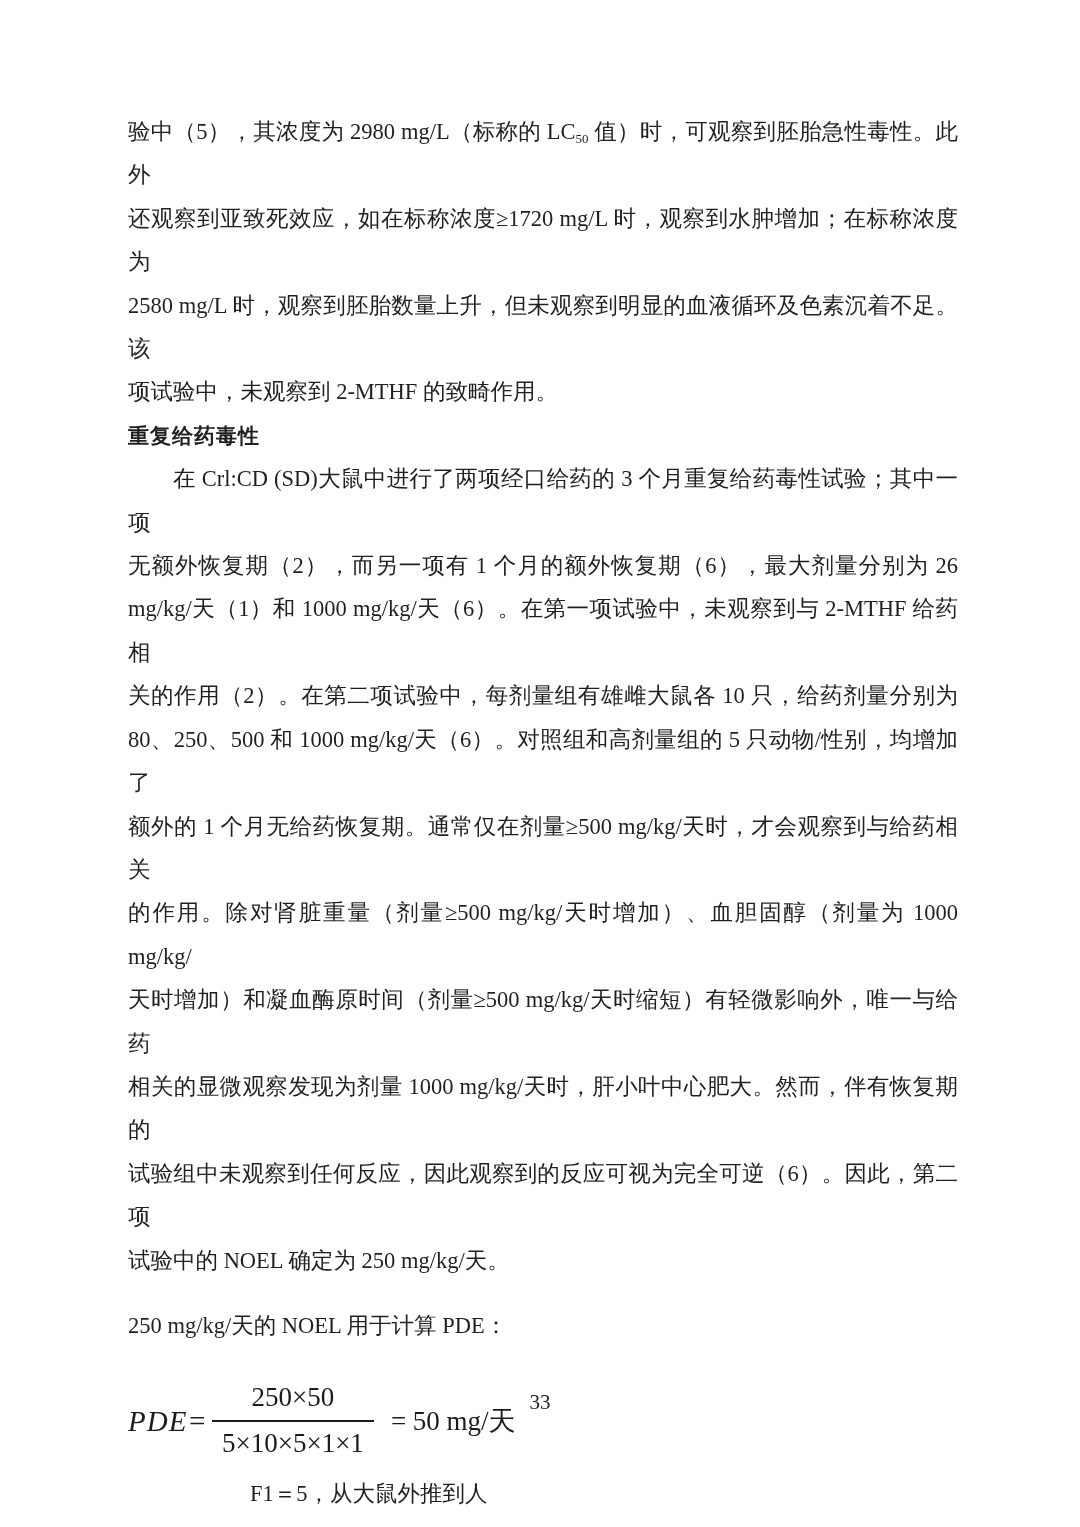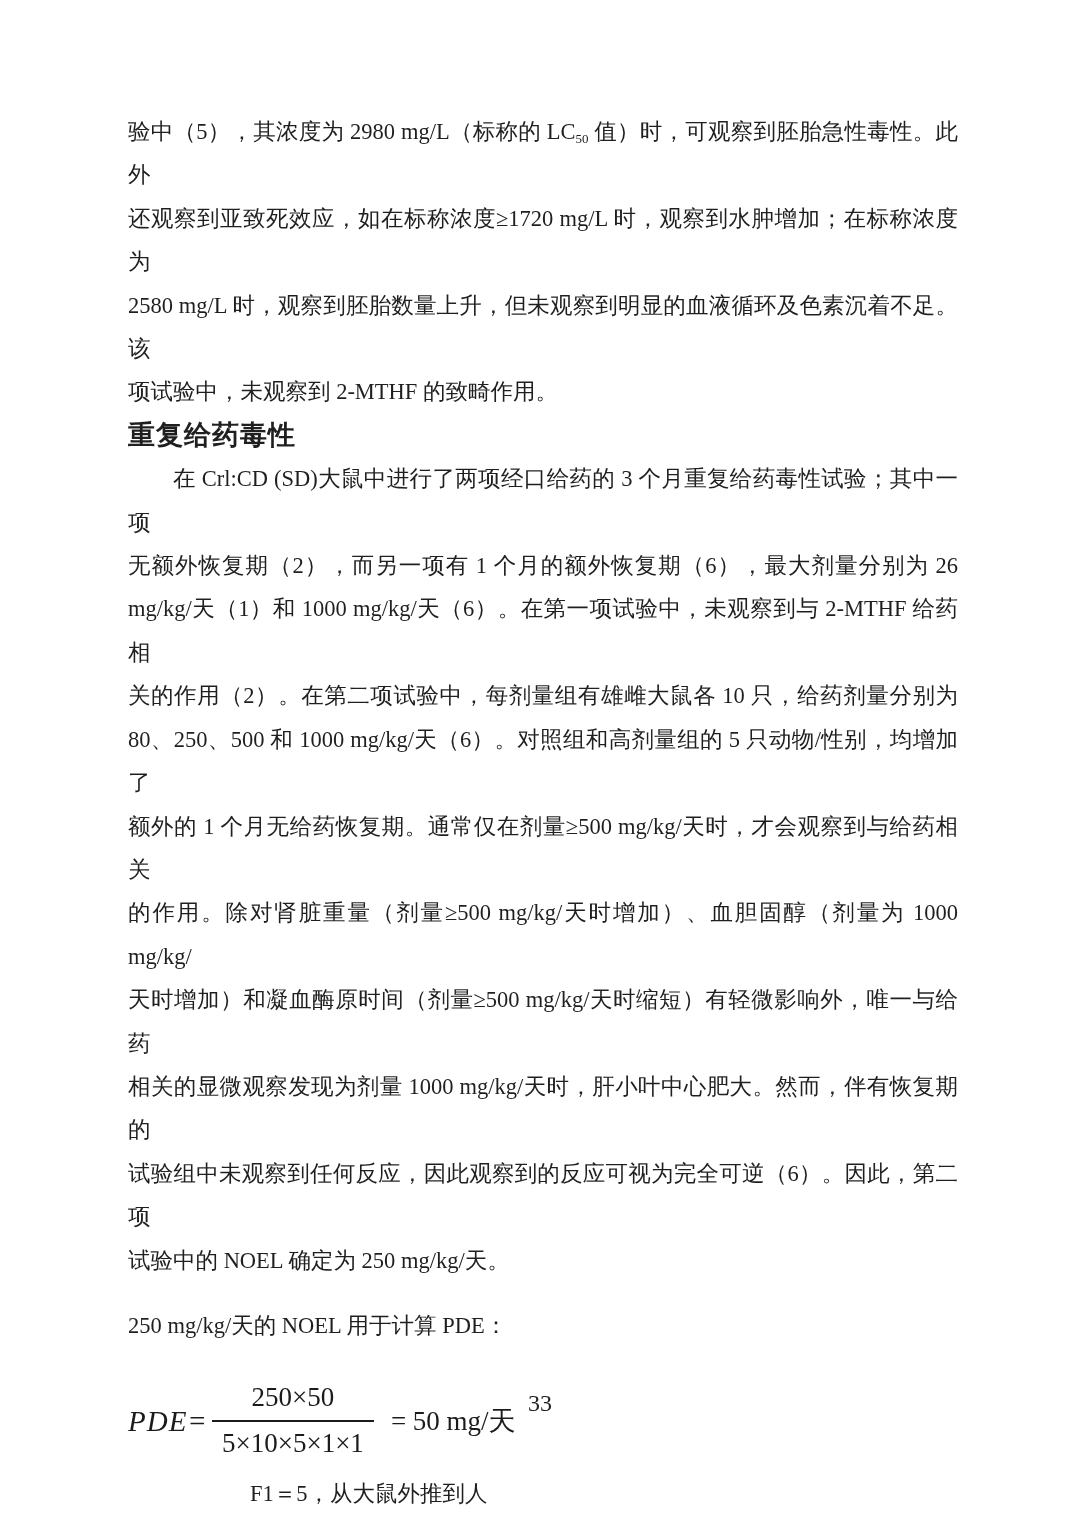--- a/index.html
+++ b/index.html
@@ -33,21 +33,21 @@
     text-align-last: justify;
   }
   .line.short {
     text-align: left;
     text-align-last: left;
   }
   .line.indent { text-indent: 45px; }
   .section-heading {
     font-family: "Liberation Sans", "DejaVu Sans", sans-serif;
     font-weight: bold;
-    font-size: 27px;
+    font-size: 21px;
     line-height: 43.4px;
     letter-spacing: 1px;
   }
   sub.sub50 {
     font-size: 13px;
     vertical-align: -4px;
     line-height: 0;
   }
   .pde-intro {
     margin-top: 22px;
@@ -82,21 +82,21 @@
     margin-top: 12px;
     margin-left: 122px;
     font-size: 22.5px;
     line-height: 42px;
   }
   .page-number {
     position: absolute;
     left: 0; right: 0;
     top: 1390px;
     text-align: center;
-    font-size: 24px;
+    font-size: 21px;
   }
 </style>
 </head>
 <body>
 
 <div class="page">
   <div class="content">
 
 
     <div class="body-text">

